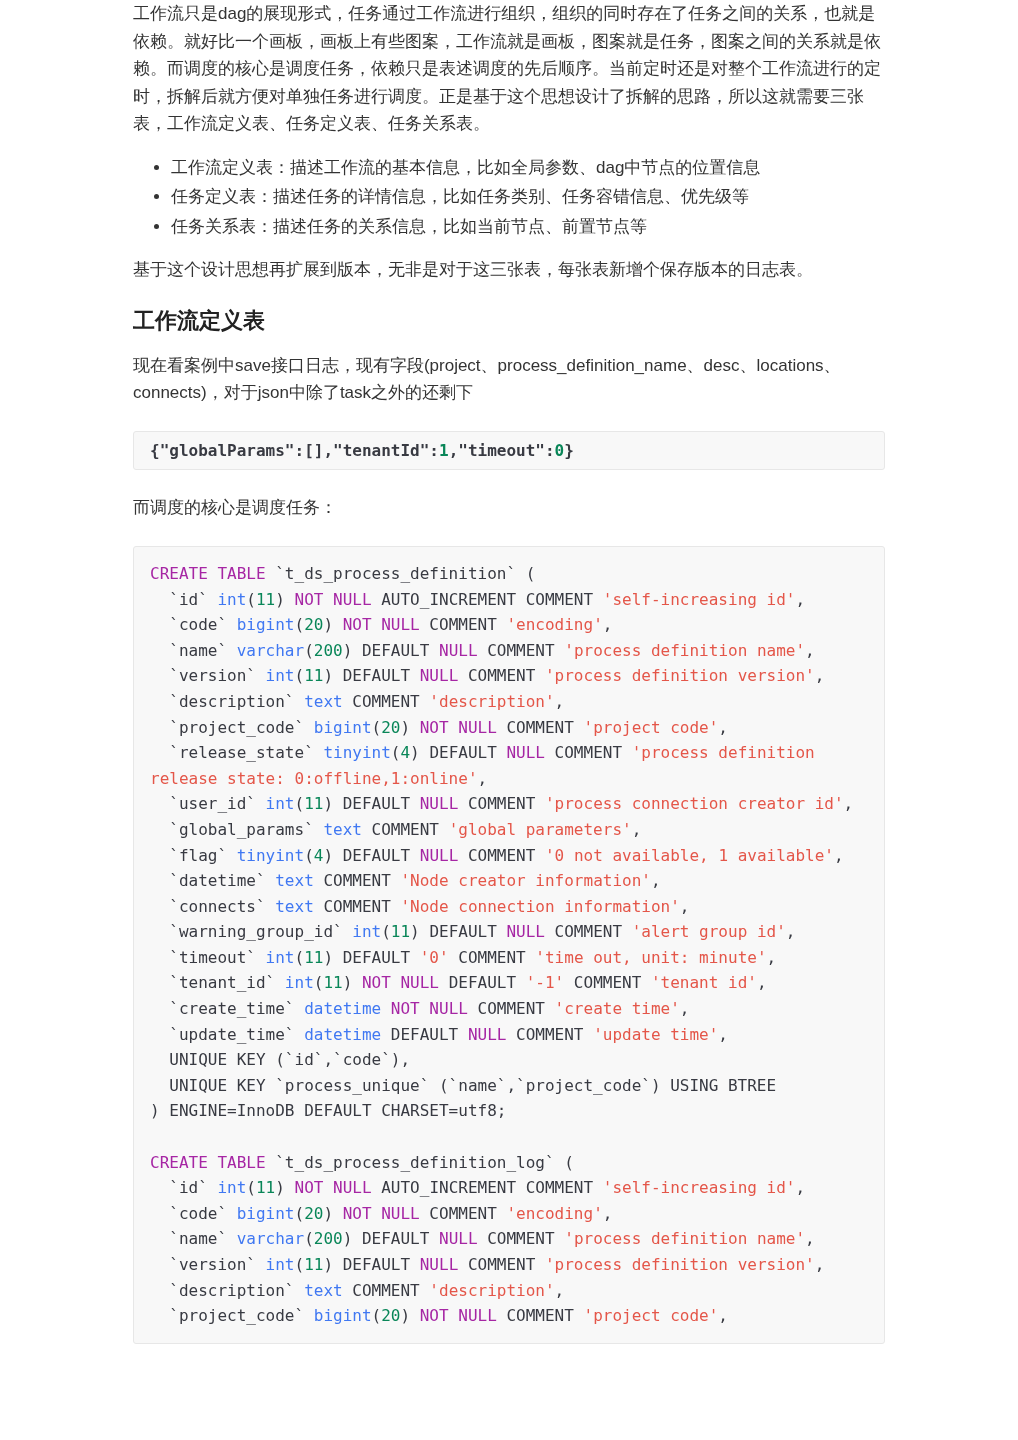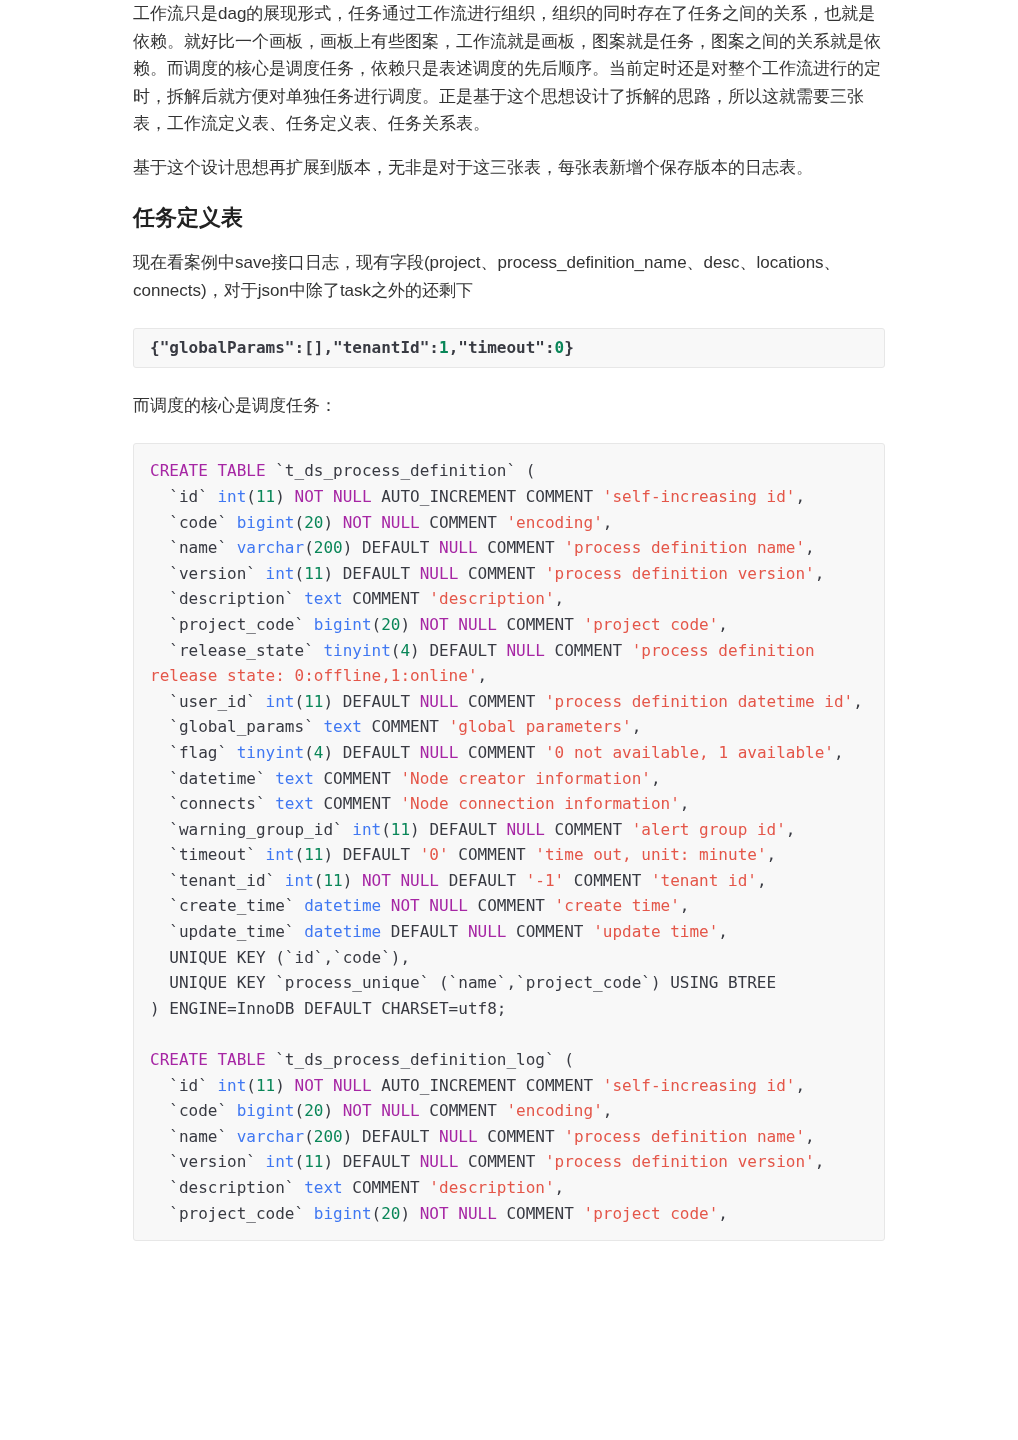--- a/index.html
+++ b/index.html
@@ -34,40 +34,45 @@
   .tok-n { color:var(--token-number,#098658); }
   .tok-s { color:var(--token-string,#e45649);text-align:right; }
 </style>
 </head>
 <body>
 
 <div class="page">
 
   <p class="para">工作流只是dag的展现形式，任务通过工作流进行组织，组织的同时存在了任务之间的关系，也就是依赖。就好比一个画板，画板上有些图案，工作流就是画板，图案就是任务，图案之间的关系就是依赖。而调度的核心是调度任务，依赖只是表述调度的先后顺序。当前定时还是对整个工作流进行的定时，拆解后就方便对单独任务进行调度。正是基于这个思想设计了拆解的思路，所以这就需要三张表，工作流定义表、任务定义表、任务关系表。</p>
 
+  <ul class="bullets">
+    <li>工作流定义表：描述工作流的基本信息，比如全局参数、dag中节点的位置信息</li>
+    <li>任务定义表：描述任务的详情信息，比如任务类别、任务容错信息、优先级等</li>
+    <li>任务关系表：描述任务的关系信息，比如当前节点、前置节点等</li>
+  </ul>
 
   <p class="para">基于这个设计思想再扩展到版本，无非是对于这三张表，每张表新增个保存版本的日志表。</p>
 
-  <h2 class="heading">任务定义表</h2>
+  <h2 class="heading">工作流定义表</h2>
 
   <p class="para">现在看案例中save接口日志，现有字段(project、process_definition_name、desc、locations、connects)，对于json中除了task之外的还剩下</p>
 
   <pre class="codeblock codeblock-small"><code id="code-json"><span class="tok-p">{"globalParams":[],"tenantId":</span><span class="tok-n">1</span><span class="tok-p">,"timeout":</span><span class="tok-n">0</span><span class="tok-p">}</span></code></pre>
 
   <p class="para">而调度的核心是调度任务：</p>
 
   <pre class="codeblock"><code id="code-sql"><span class="tok-k">CREATE TABLE</span><span class="tok-p"> `t_ds_process_definition` (</span>
 <span class="tok-p">  `id` </span><span class="tok-t">int</span><span class="tok-p">(</span><span class="tok-n">11</span><span class="tok-p">) </span><span class="tok-k">NOT NULL</span><span class="tok-p"> AUTO_INCREMENT COMMENT </span><span class="tok-s">'self-increasing id'</span><span class="tok-p">,</span>
 <span class="tok-p">  `code` </span><span class="tok-t">bigint</span><span class="tok-p">(</span><span class="tok-n">20</span><span class="tok-p">) </span><span class="tok-k">NOT NULL</span><span class="tok-p"> COMMENT </span><span class="tok-s">'encoding'</span><span class="tok-p">,</span>
 <span class="tok-p">  `name` </span><span class="tok-t">varchar</span><span class="tok-p">(</span><span class="tok-n">200</span><span class="tok-p">) DEFAULT </span><span class="tok-k">NULL</span><span class="tok-p"> COMMENT </span><span class="tok-s">'process definition name'</span><span class="tok-p">,</span>
 <span class="tok-p">  `version` </span><span class="tok-t">int</span><span class="tok-p">(</span><span class="tok-n">11</span><span class="tok-p">) DEFAULT </span><span class="tok-k">NULL</span><span class="tok-p"> COMMENT </span><span class="tok-s">'process definition version'</span><span class="tok-p">,</span>
 <span class="tok-p">  `description` </span><span class="tok-t">text</span><span class="tok-p"> COMMENT </span><span class="tok-s">'description'</span><span class="tok-p">,</span>
 <span class="tok-p">  `project_code` </span><span class="tok-t">bigint</span><span class="tok-p">(</span><span class="tok-n">20</span><span class="tok-p">) </span><span class="tok-k">NOT NULL</span><span class="tok-p"> COMMENT </span><span class="tok-s">'project code'</span><span class="tok-p">,</span>
 <span class="tok-p">  `release_state` </span><span class="tok-t">tinyint</span><span class="tok-p">(</span><span class="tok-n">4</span><span class="tok-p">) DEFAULT </span><span class="tok-k">NULL</span><span class="tok-p"> COMMENT </span><span class="tok-s">'process definition release state: 0:offline,1:online'</span><span class="tok-p">,</span>
-<span class="tok-p">  `user_id` </span><span class="tok-t">int</span><span class="tok-p">(</span><span class="tok-n">11</span><span class="tok-p">) DEFAULT </span><span class="tok-k">NULL</span><span class="tok-p"> COMMENT </span><span class="tok-s">'process definition datetime id'</span><span class="tok-p">,</span>
+<span class="tok-p">  `user_id` </span><span class="tok-t">int</span><span class="tok-p">(</span><span class="tok-n">11</span><span class="tok-p">) DEFAULT </span><span class="tok-k">NULL</span><span class="tok-p"> COMMENT </span><span class="tok-s">'process connection creator id'</span><span class="tok-p">,</span>
 <span class="tok-p">  `global_params` </span><span class="tok-t">text</span><span class="tok-p"> COMMENT </span><span class="tok-s">'global parameters'</span><span class="tok-p">,</span>
 <span class="tok-p">  `flag` </span><span class="tok-t">tinyint</span><span class="tok-p">(</span><span class="tok-n">4</span><span class="tok-p">) DEFAULT </span><span class="tok-k">NULL</span><span class="tok-p"> COMMENT </span><span class="tok-s">'0 not available, 1 available'</span><span class="tok-p">,</span>
 <span class="tok-p">  `datetime` </span><span class="tok-t">text</span><span class="tok-p"> COMMENT </span><span class="tok-s">'Node creator information'</span><span class="tok-p">,</span>
 <span class="tok-p">  `connects` </span><span class="tok-t">text</span><span class="tok-p"> COMMENT </span><span class="tok-s">'Node connection information'</span><span class="tok-p">,</span>
 <span class="tok-p">  `warning_group_id` </span><span class="tok-t">int</span><span class="tok-p">(</span><span class="tok-n">11</span><span class="tok-p">) DEFAULT </span><span class="tok-k">NULL</span><span class="tok-p"> COMMENT </span><span class="tok-s">'alert group id'</span><span class="tok-p">,</span>
 <span class="tok-p">  `timeout` </span><span class="tok-t">int</span><span class="tok-p">(</span><span class="tok-n">11</span><span class="tok-p">) DEFAULT </span><span class="tok-s">'0'</span><span class="tok-p"> COMMENT </span><span class="tok-s">'time out, unit: minute'</span><span class="tok-p">,</span>
 <span class="tok-p">  `tenant_id` </span><span class="tok-t">int</span><span class="tok-p">(</span><span class="tok-n">11</span><span class="tok-p">) </span><span class="tok-k">NOT NULL</span><span class="tok-p"> DEFAULT </span><span class="tok-s">'-1'</span><span class="tok-p"> COMMENT </span><span class="tok-s">'tenant id'</span><span class="tok-p">,</span>
 <span class="tok-p">  `create_time` </span><span class="tok-t">datetime</span><span class="tok-p"> </span><span class="tok-k">NOT NULL</span><span class="tok-p"> COMMENT </span><span class="tok-s">'create time'</span><span class="tok-p">,</span>
 <span class="tok-p">  `update_time` </span><span class="tok-t">datetime</span><span class="tok-p"> DEFAULT </span><span class="tok-k">NULL</span><span class="tok-p"> COMMENT </span><span class="tok-s">'update time'</span><span class="tok-p">,</span>
 <span class="tok-p">  UNIQUE KEY (`id`,`code`),</span>

